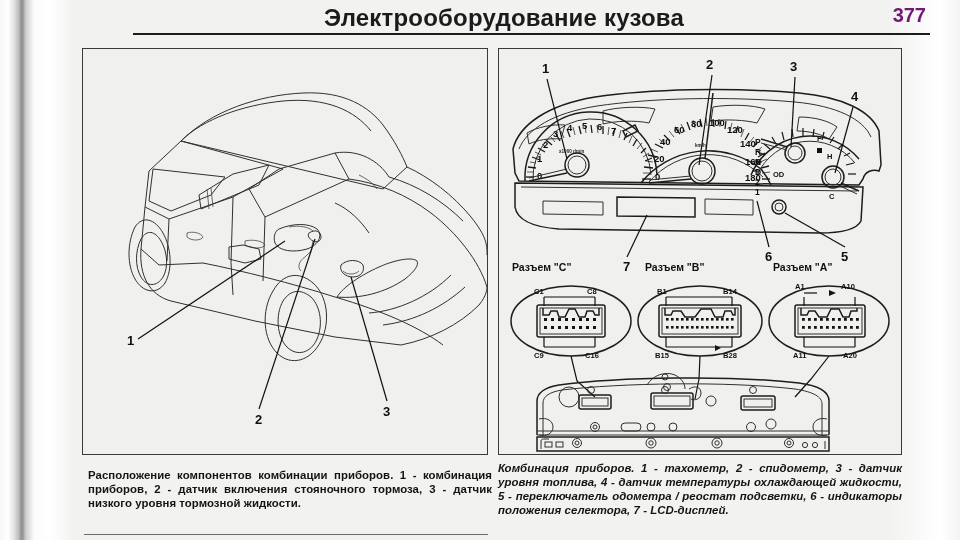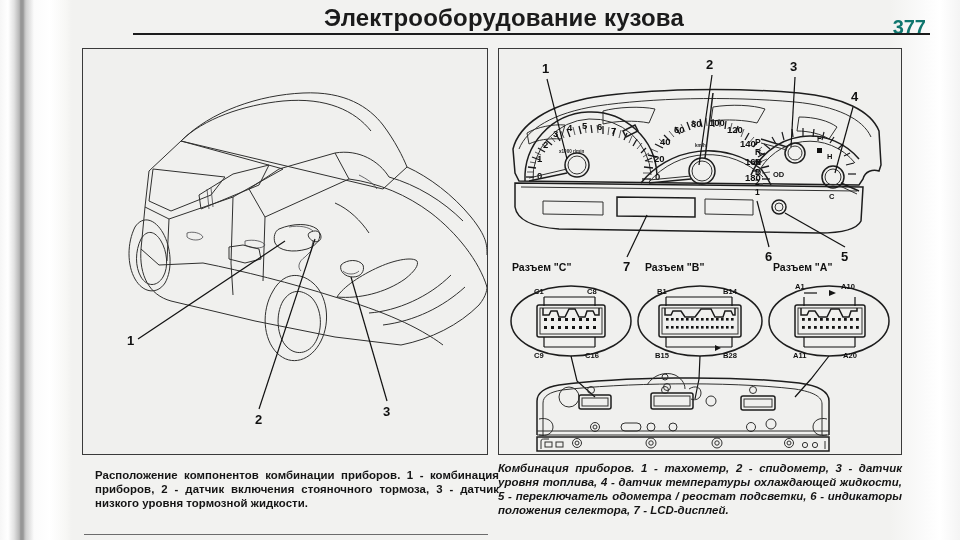--- a/index.html
+++ b/index.html
@@ -55,24 +55,24 @@
     position: absolute;
     left: 0; right: 0; top: 2px;
     text-align: center;
     font-size: 24px;
     font-weight: bold;
     color: #1b1b1b;
     letter-spacing: .2px;
   }
   .header-page {
     position: absolute;
-    right: 4px; top: 14px;
+    right: 4px; top: 2px;
     font-size: 20px;
     font-weight: bold;
-    color: #0f766e;
+    color: #701a75;
   }
   .header-rule {
     position: absolute;
     left: 55px; right: 0; top: 31px;
     height: 2px;
     background: #1c1c1c;
   }
 
   
   .figure-box {
@@ -86,21 +86,21 @@
 
   .caption {
     position: absolute;
     font-size: 11.4px;
     font-weight: bold;
     color: #141414;
     line-height: 14.1px;
     text-align: justify;
     letter-spacing: .05px;
   }
-  #left-caption  { left: 95px;  top: 468px; width: 404px; }
+  #left-caption  { left: 88px;  top: 468px; width: 404px; }
   #right-caption { left: 498px; top: 461px; width: 404px; font-style: italic; }
 
   .footer-rule {
     position: absolute;
     left: 84px; top: 534px;
     width: 404px; height: 1px;
     background: #6c6c6c;
   }
 
   svg { display: block; }

